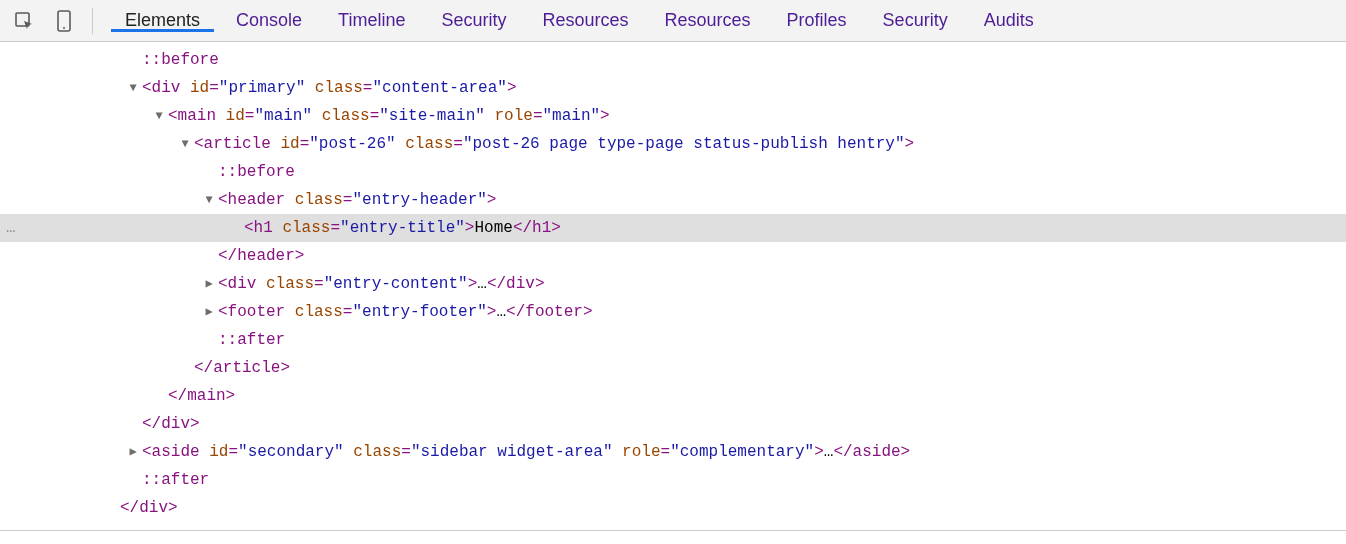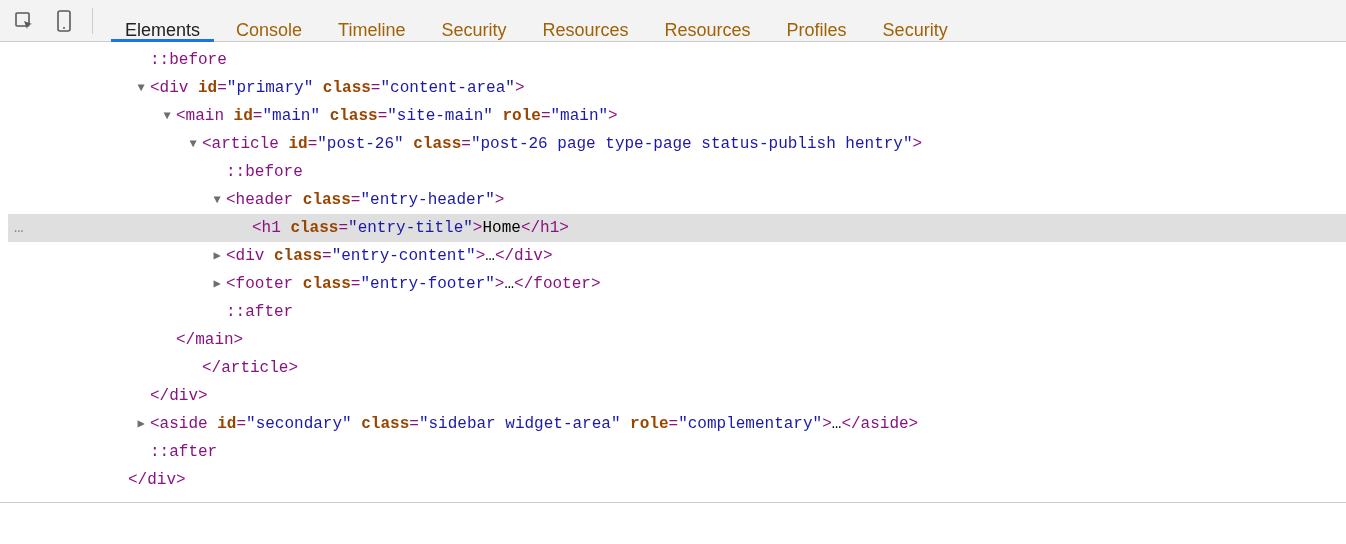--- a/index.html
+++ b/index.html
@@ -32,50 +32,49 @@
   }
   .tb-icon svg { display: block; }
   .tb-sep {
     width: 1px;
     height: 26px;
     background: #ccc;
     margin: 0 14px 0 2px;
   }
   .tabs {
     display: flex;
-    align-items: flex-end;
+    align-items: center;
     height: 100%;
   }
   .tab {
     display: flex;
     align-items: center;
     padding: 0 18px;
     font-size: 18px;
-    color: #a16207;
+    color: #4c1d95;
     cursor: default;
     position: relative;
   }
   .tab.active {
     color: #222;
   }
   .tab.active::after {
     content: "";
     position: absolute;
     left: 4px;
     right: 4px;
     bottom: -1px;
     height: 3px;
     background: #1a73e8;
   }
   .dom-panel {
     padding: 4px 0 8px 0;
     line-height: 28px;
     white-space: nowrap;
     overflow: hidden;
-    margin-left: 8px;
   }
   .line {
     position: relative;
     padding-left: 0;
   }
   .line.hl {
     background: #dfdfdf;
   }
   .line.hl::before {
     content: "…";
@@ -89,21 +88,21 @@
   .arrow {
     display: inline-block;
     width: 14px;
     text-align: center;
     color: #6e6e6e;
     font-size: 12px;
     vertical-align: 1px;
     margin-right: 2px;
   }
   .p  { color: #881280; }   
-  .a  { color: #994500; font-weight: bold; }   
+  .a  { color: #994500; }   
   .v  { color: #1a1aa6; }   
   .tx { color: #000000; }   
   .cutoff {
     margin-top: -14px;
     height: 14px;
     overflow: hidden;
   }
   .bottom-border {
     border-top: 1px solid #ccc;
     height: 0;
@@ -128,20 +127,21 @@
   <div class="tb-sep"></div>
   <div class="tabs">
     <div class="tab active">Elements</div>
     <div class="tab">Console</div>
     <div class="tab">Timeline</div>
     <div class="tab">Security</div>
     <div class="tab">Resources</div>
     <div class="tab">Resources</div>
     <div class="tab">Profiles</div>
     <div class="tab">Security</div>
+    <div class="tab">Audits</div>
   </div>
 </div>
 
 <div class="dom-panel">
 
   <div class="cutoff">
     <div class="line" style="transform: translateY(-14px);">
       <span class="indent" style="width:104px"></span><span class="arrow">▼</span>
     </div>
   </div>
@@ -167,39 +167,42 @@
   </div>
 
   <div class="line">
     <span class="indent" style="width:202px"></span><span class="arrow">▼</span><span class="p">&lt;header </span><span class="a">class</span><span class="p">=</span><span class="v">"entry-header"</span><span class="p">&gt;</span>
   </div>
 
   <div class="line hl">
     <span class="indent" style="width:244px"></span><span class="p">&lt;h1 </span><span class="a">class</span><span class="p">=</span><span class="v">"entry-title"</span><span class="p">&gt;</span><span class="tx">Home</span><span class="p">&lt;/h1&gt;</span>
   </div>
 
+  <div class="line">
+    <span class="indent" style="width:218px"></span><span class="p">&lt;/header&gt;</span>
+  </div>
 
   <div class="line">
     <span class="indent" style="width:202px"></span><span class="arrow">▶</span><span class="p">&lt;div </span><span class="a">class</span><span class="p">=</span><span class="v">"entry-content"</span><span class="p">&gt;</span><span class="tx">…</span><span class="p">&lt;/div&gt;</span>
   </div>
 
   <div class="line">
     <span class="indent" style="width:202px"></span><span class="arrow">▶</span><span class="p">&lt;footer </span><span class="a">class</span><span class="p">=</span><span class="v">"entry-footer"</span><span class="p">&gt;</span><span class="tx">…</span><span class="p">&lt;/footer&gt;</span>
   </div>
 
   <div class="line">
     <span class="indent" style="width:218px"></span><span class="p">::after</span>
   </div>
 
   <div class="line">
+    <span class="indent" style="width:194px"></span><span class="p">&lt;/article&gt;</span>
+  </div>
+
+  <div class="line">
     <span class="indent" style="width:168px"></span><span class="p">&lt;/main&gt;</span>
-  </div>
-
-  <div class="line">
-    <span class="indent" style="width:194px"></span><span class="p">&lt;/article&gt;</span>
   </div>
 
   <div class="line">
     <span class="indent" style="width:142px"></span><span class="p">&lt;/div&gt;</span>
   </div>
 
   <div class="line">
     <span class="indent" style="width:126px"></span><span class="arrow">▶</span><span class="p">&lt;aside </span><span class="a">id</span><span class="p">=</span><span class="v">"secondary"</span><span class="a"> class</span><span class="p">=</span><span class="v">"sidebar widget-area"</span><span class="a"> role</span><span class="p">=</span><span class="v">"complementary"</span><span class="p">&gt;</span><span class="tx">…</span><span class="p">&lt;/aside&gt;</span>
   </div>
 

